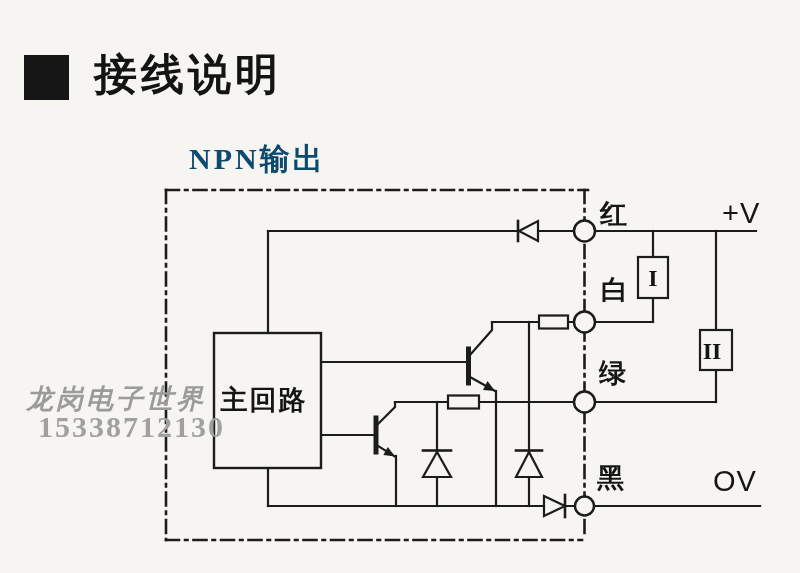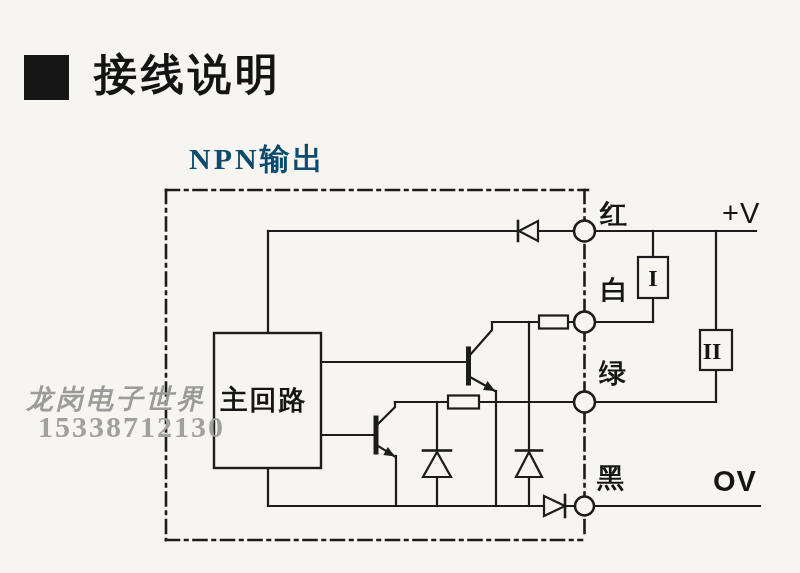--- a/index.html
+++ b/index.html
@@ -140,21 +140,21 @@
   <div class="abs diagram-title" style="left:173px;top:139px;">NPN输出</div>
 
   <div class="abs box-label" style="left:198px;top:382px;">主回路</div>
 
   <div class="abs wire-label" style="left:584px;top:201px;">红</div>
   <div class="abs wire-label" style="left:585px;top:277px;">白</div>
   <div class="abs wire-label" style="left:583px;top:360px;">绿</div>
   <div class="abs wire-label" style="left:581px;top:465px;">黑</div>
 
   <div class="abs terminal-label" style="left:706px;top:199px;">+V</div>
-  <div class="abs terminal-label" style="left:697px;top:467px;font-weight:bold;">OV</div>
+  <div class="abs terminal-label" style="left:697px;top:467px;">OV</div>
 
   <div class="abs load-label" style="left:622px;top:266px;width:30px;">I</div>
   <div class="abs load-label" style="left:684px;top:339px;width:24px;">II</div>
 
   <div class="abs wm1" style="left:10px;top:386px;">龙岗电子世界</div>
   <div class="abs wm2" style="left:22px;top:412px;">15338712130</div>
 
 </div>
 
 </body></html>

